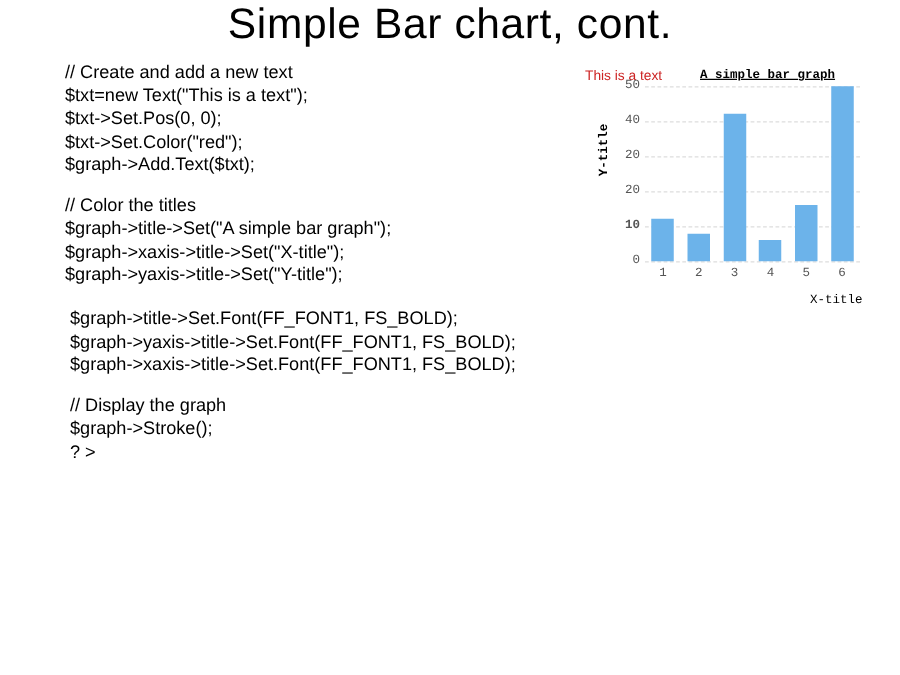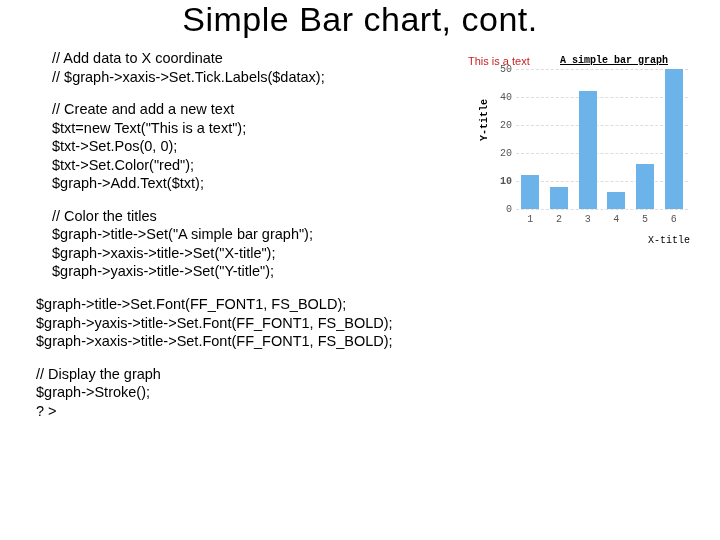--- a/index.html
+++ b/index.html
@@ -115,24 +115,20 @@
 </style>
 </head>
 <body>
 
 <div class="slide-title">Simple Bar chart, cont.</div>
 
 <div class="content">
 
   <div class="code-col">
     <div class="code-block">
-      <div class="code-line">// Add data to X coordinate</div>
-      <div class="code-line">// $graph-&gt;xaxis-&gt;Set.Tick.Labels($datax);</div>
-    </div>
-    <div class="code-block">
       <div class="code-line">// Create and add a new text</div>
       <div class="code-line">$txt=new Text("This is a text");</div>
       <div class="code-line">$txt-&gt;Set.Pos(0, 0);</div>
       <div class="code-line">$txt-&gt;Set.Color("red");</div>
       <div class="code-line">$graph-&gt;Add.Text($txt);</div>
     </div>
     <div class="code-block">
       <div class="code-line">// Color the titles</div>
       <div class="code-line">$graph-&gt;title-&gt;Set("A simple bar graph");</div>
       <div class="code-line">$graph-&gt;xaxis-&gt;title-&gt;Set("X-title");</div>
@@ -170,21 +166,21 @@
           <div class="xtick" style="left: 129px;">5</div>
           <div class="bar" style="left: 148.667px; height: 140px; background: rgb(108, 179, 234);"></div>
           <div class="xtick" style="left: 157.667px;">6</div>
         </div>
       <div class="chart-xlabel">X-title</div>
     </div>
   </div>
 
 </div>
 
-<div class="below-chart" style="padding: 0 28px 0 36px; font-size:14.5px; line-height:1.28;">
+<div class="below-chart" style="padding: 0 28px 0 56px; font-size:14.5px; line-height:1.28;">
   <div class="code-block">
     <div class="code-line">$graph-&gt;title-&gt;Set.Font(FF_FONT1, FS_BOLD);</div>
     <div class="code-line">$graph-&gt;yaxis-&gt;title-&gt;Set.Font(FF_FONT1, FS_BOLD);</div>
     <div class="code-line">$graph-&gt;xaxis-&gt;title-&gt;Set.Font(FF_FONT1, FS_BOLD);</div>
   </div>
   <div class="code-block">
     <div class="code-line">// Display the graph</div>
     <div class="code-line">$graph-&gt;Stroke();</div>
     <div class="code-line">? &gt;</div>
   </div>

